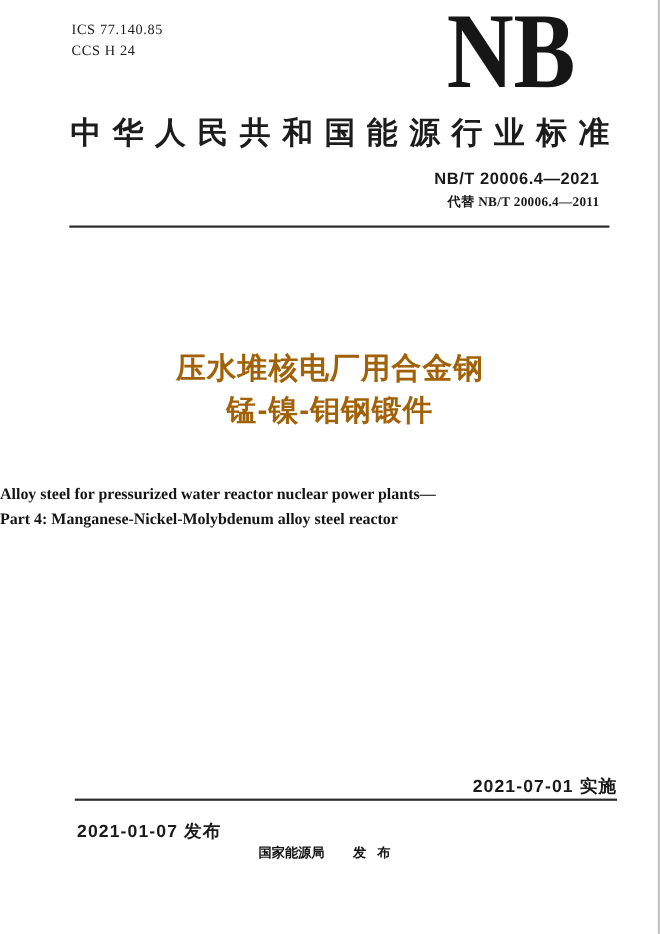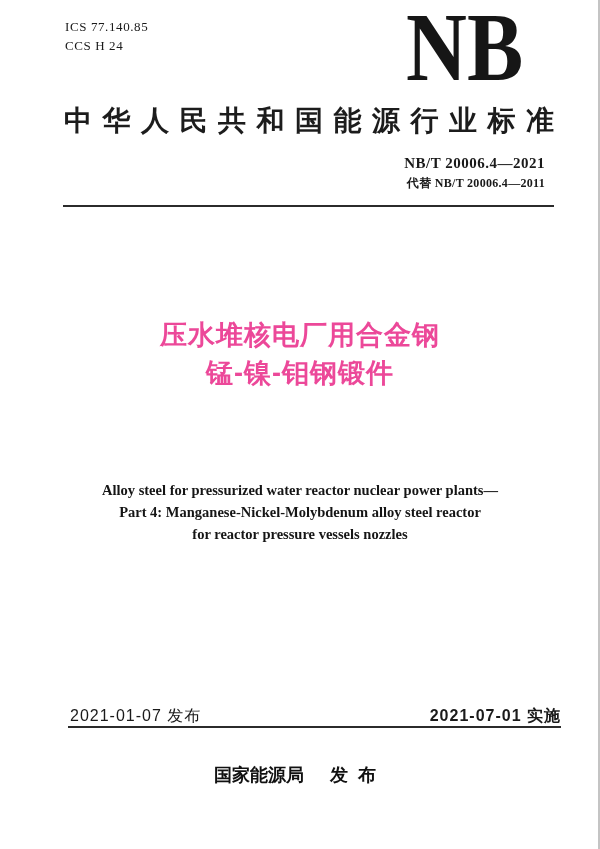--- a/index.html
+++ b/index.html
@@ -15,44 +15,44 @@
            font-family:"Liberation Serif",serif;font-weight:bold;
            font-size:98px;line-height:98px;
            transform:scaleX(0.86);transform-origin:right top;
            color:#161616;}
 
   .std-type{position:absolute;left:64px;top:103px;width:490px;
             display:flex;justify-content:space-between;
             font-size:28px;font-weight:600;line-height:36px;color:#1c1c1c;}
 
   .std-number{position:absolute;right:55px;top:153px;text-align:left;
-              font-family:Liberation Serif, serif;font-weight:bold;
+              font-family:Liberation Sans, sans-serif;font-weight:bold;
               font-size:15px;line-height:20px;letter-spacing:0.5px;}
   .std-replaces{position:absolute;right:55px;top:175px;text-align:right;
               font-family:"Liberation Serif",serif;font-weight:600;
               font-size:12px;line-height:16px;letter-spacing:0.3px;}
 
   .rule{position:absolute;background:#2b2b2b;}
   .rule-top{left:63px;top:205px;width:491px;height:2px;}
   .rule-bottom{left:68px;top:726px;width:493px;height:2px;}
 
   .title-zh{position:absolute;left:0;top:316px;width:600px;text-align:center;
             font-size:27px;font-weight:700;line-height:38px;
-            letter-spacing:1px;color:#ec4899;}
-  .title-en{position:absolute;left:0;top:439px;width:600px;text-align:center;
+            letter-spacing:1px;color:#a16207;}
+  .title-en{position:absolute;left:0;top:439px;width:600px;text-align:left;
             font-family:"Liberation Serif",serif;font-weight:bold;
-            font-size:14.5px;line-height:22px;color:#151515;margin-top:40px;}
+            font-size:14.5px;line-height:22px;color:#151515;}
 
-  .date-issue{position:absolute;left:70px;top:707px;
-              font-size:16px;font-weight:400;letter-spacing:1px;line-height:18px;}
+  .date-issue{position:absolute;left:70px;top:748px;
+              font-size:16px;font-weight:700;letter-spacing:1px;line-height:18px;}
   .date-impl{position:absolute;right:39px;top:707px;text-align:left;
               font-size:16px;font-weight:700;letter-spacing:1px;line-height:18px;}
 
   .publisher{position:absolute;left:0;top:765px;width:600px;text-align:center;
-             font-size:18px;font-weight:700;line-height:20px;color:#111;}
+             font-size:12px;font-weight:700;line-height:20px;color:#111;}
   .publisher .pub-word{margin-left:26px;letter-spacing:10px;}
 
   .edge-line{position:absolute;top:0;right:0;width:2px;height:849px;background:#c4c4c4;}
 </style>
 </head>
 <body>
 
 <div class="page">
 
   <div class="ics-block">
@@ -84,21 +84,20 @@
   <div class="rule rule-top"></div>
 
   <div class="title-zh">
     <div>压水堆核电厂用合金钢</div>
     <div>锰-镍-钼钢锻件</div>
   </div>
 
   <div class="title-en">
     <div>Alloy steel for pressurized water reactor nuclear power plants—</div>
     <div>Part 4: Manganese-Nickel-Molybdenum alloy steel reactor</div>
-    <div>for reactor pressure vessels nozzles</div>
   </div>
 
   <div class="date-issue">2021-01-07 发布</div>
   <div class="date-impl">2021-07-01 实施</div>
 
   <div class="rule rule-bottom"></div>
 
   <div class="publisher">
     <span>国家能源局</span><span class="pub-word">发布</span>
   </div>

